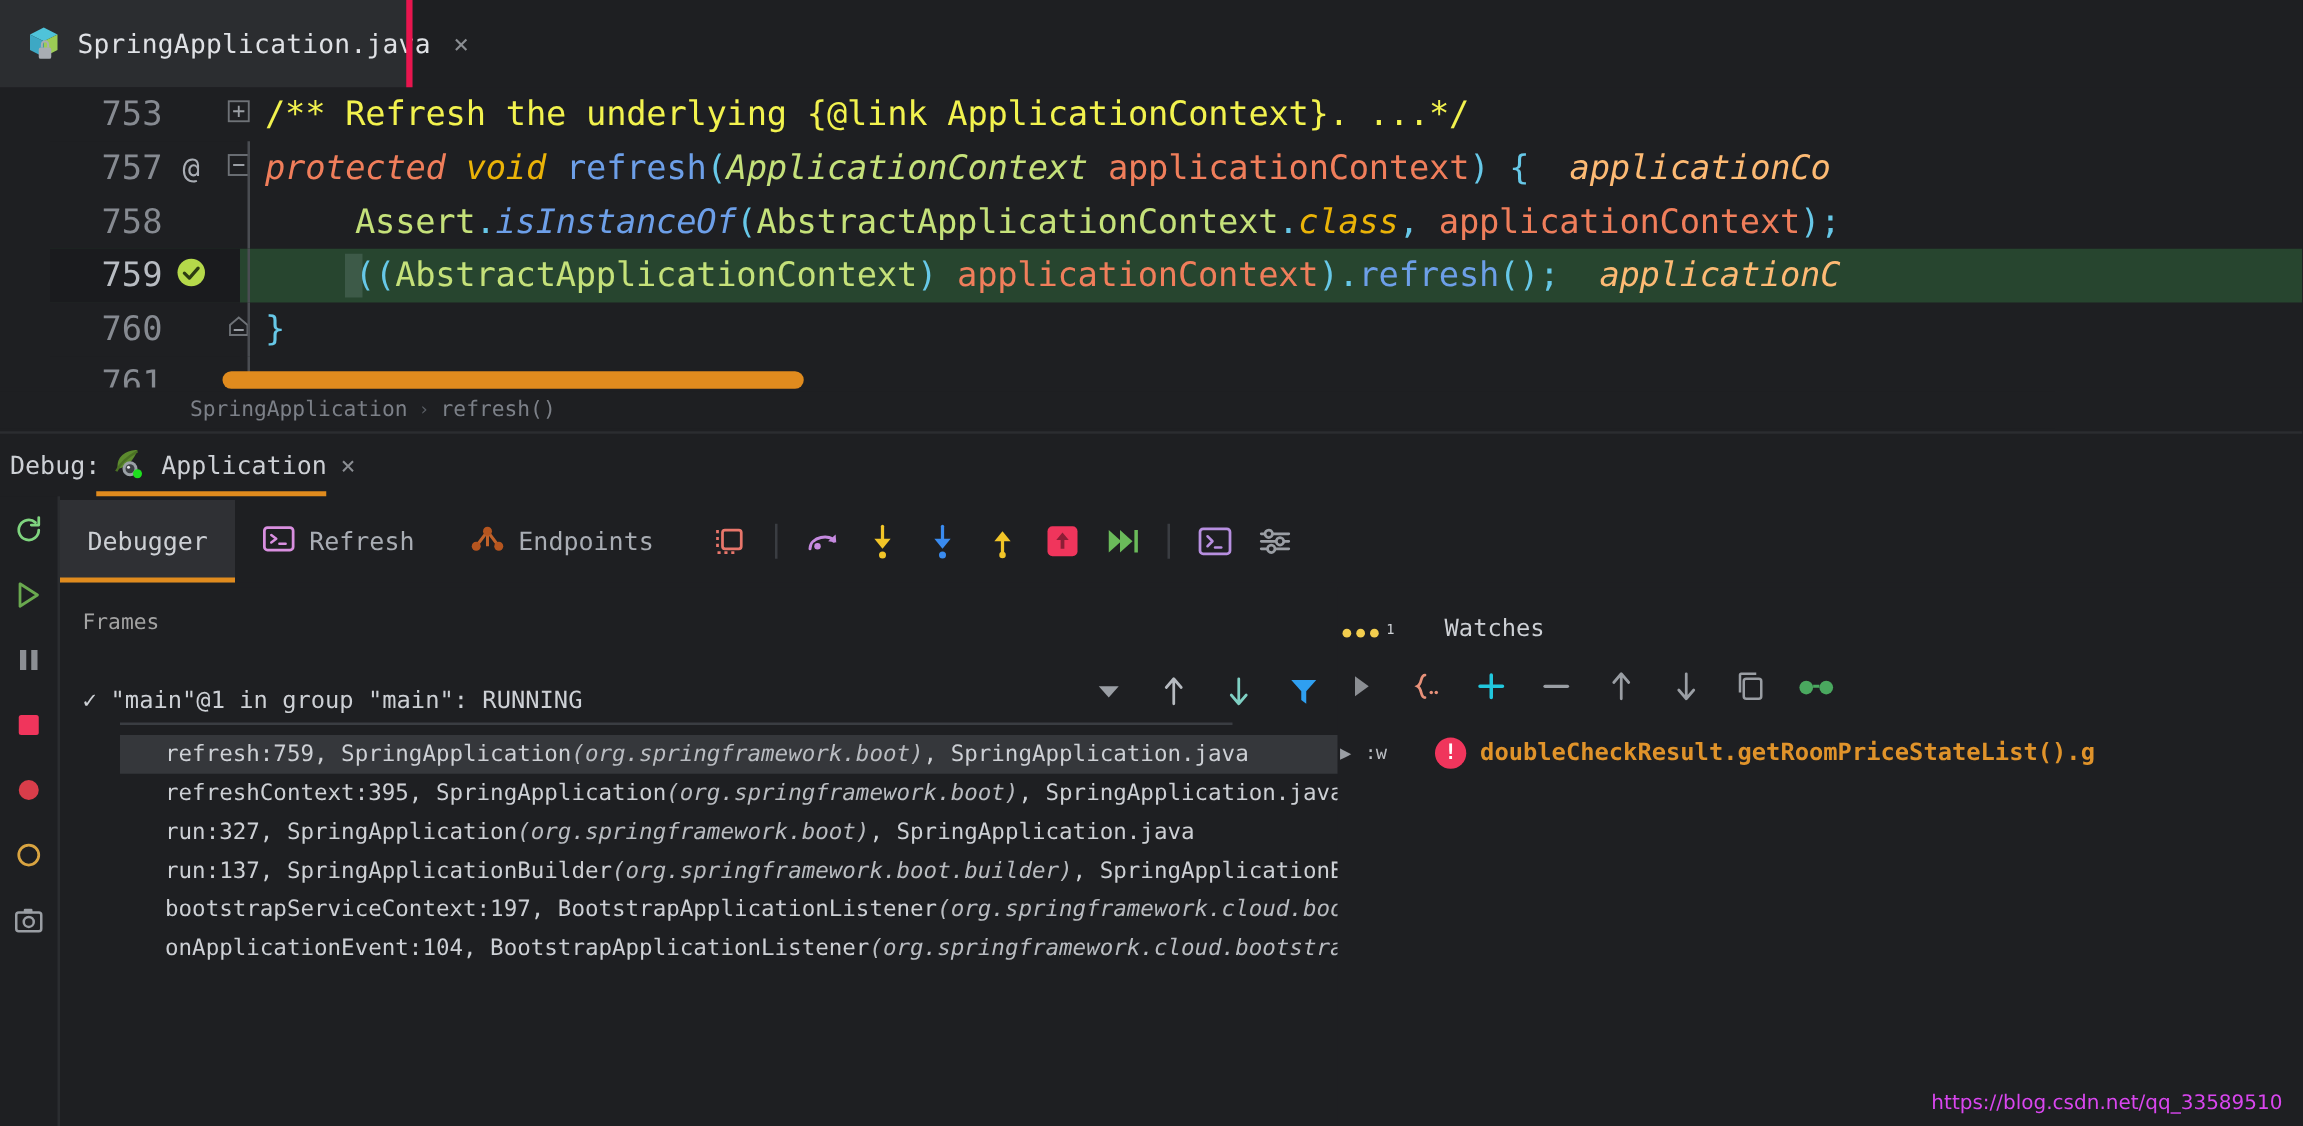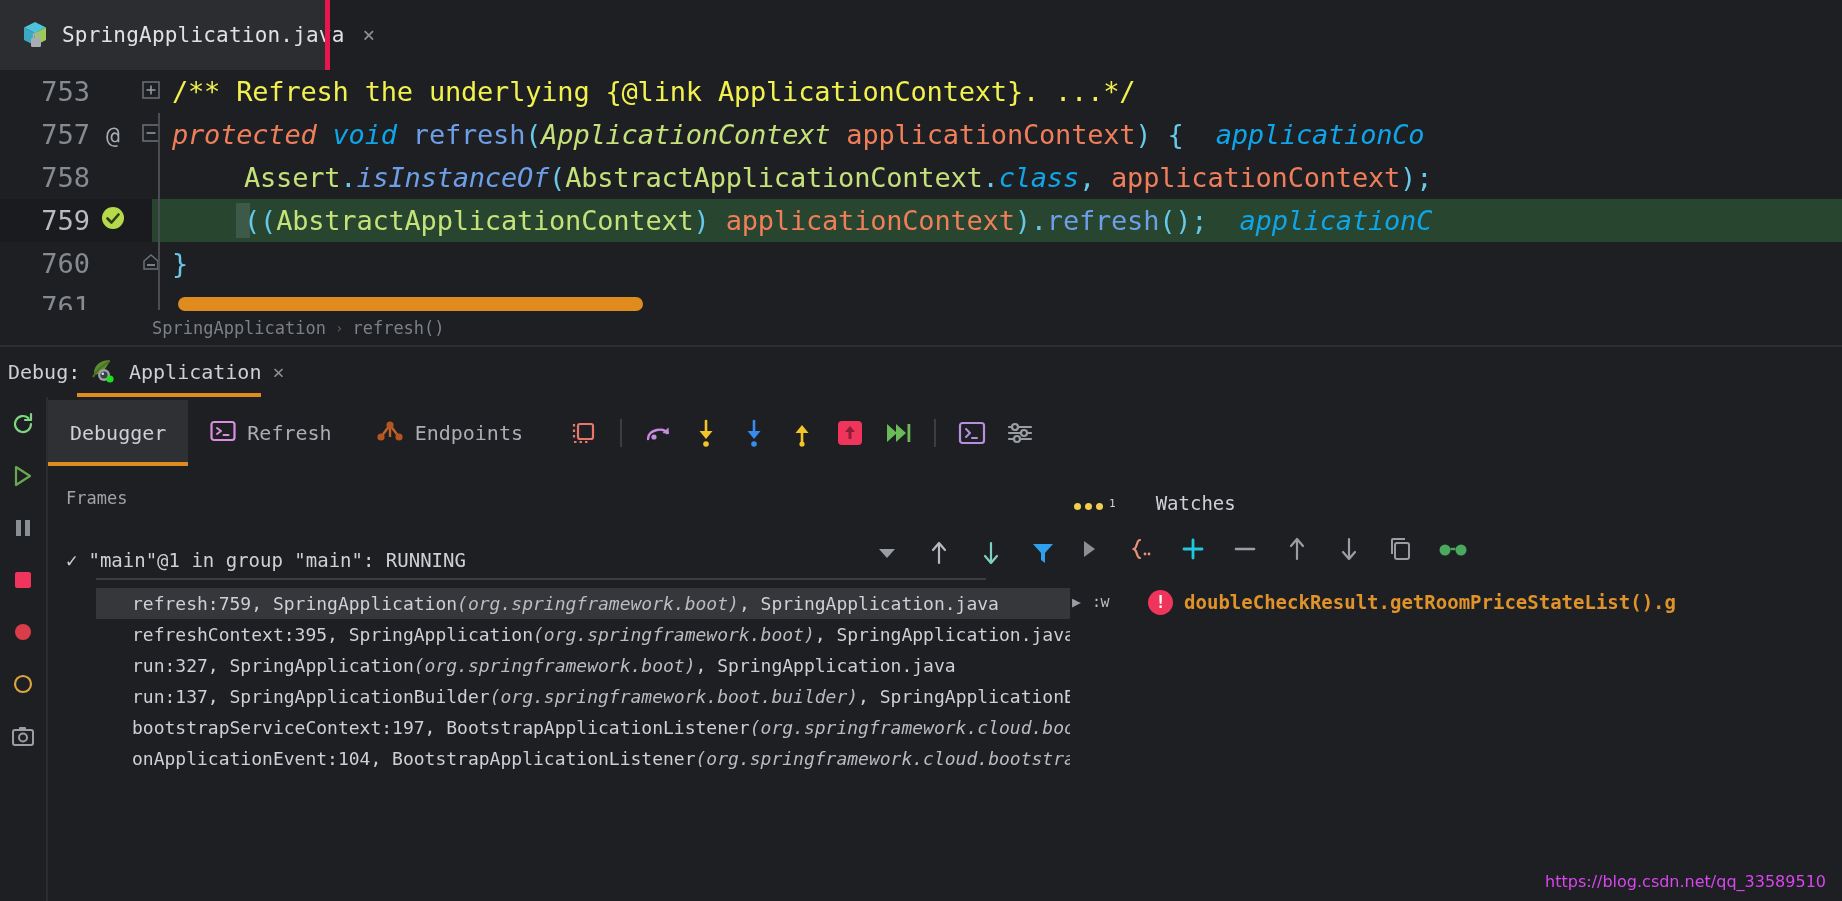--- a/index.html
+++ b/index.html
@@ -16,43 +16,43 @@
   .tab {
     position: absolute; left: 0; top: 0; width: 330px; height: 70px;
     background: #2b2d30; display: flex; align-items: center; padding-left: 22px; gap: 14px;
   }
   .tab-accent { position: absolute; right: 0; top: 0; width: 5px; height: 70px; background: #e8154e; }
   .tab-title { color: #dfe1e5; font-size: 21px; letter-spacing: .2px; }
   .tab-close { color: #8b8e93; font-size: 21px; line-height: 1; margin-left: 4px; cursor: pointer; }
   .cube-ico { width: 26px; height: 28px; position: relative; flex: 0 0 auto; }
 
   
-  .editor { position: absolute; left: 0; top: 70px; width: 1842px; height: 240px; background: #1e1f22; overflow: hidden; }
+  .editor { position: absolute; left: 0; top: 70px; width: 1842px; height: 240px; background: #1e1f22; overflow: hidden; padding-left: 40px; }
   .cline { position: relative; height: 43px; display: flex; align-items: center; white-space: pre; }
   .cline.cur { background: #27452f; }
   .gutter-bg { position: absolute; left: 0; top: 0; width: 152px; height: 100%; background: #1e1f22; }
   .cline.cur .gutter-bg { background: #1a1b1e; }
   .lnum { position: absolute; left: 18px; width: 72px; text-align: right; color: #868a91; font-size: 27px; }
   .cline.cur .lnum { color: #b8bcc2; }
   .gmark { position: absolute; left: 96px; width: 34px; text-align: center; color: #a9adb4; font-size: 23px; }
   .fold { position: absolute; left: 140px; width: 22px; text-align: center; color: #6e7277; font-size: 17px; }
   .vline { position: absolute; left: 158px; top: 0; width: 2px; height: 43px; background: #4a4d52; }
   .code { position: absolute; left: 172px; font-size: 27px; letter-spacing: -.2px; }
   .caretbox { position: absolute; left: 236px; top: 4px; width: 14px; height: 35px; background: #3d5a48; }
 
   .t-com  { color: #f2f24e; }
   .t-kw   { color: #f07e5b; font-style: italic; }
-  .t-kw2  { color: #0ea5e9; font-style: italic; }
+  .t-kw2  { color: #eab308; font-style: italic; }
   .t-mth  { color: #6d9fe8; }
   .t-mthi { color: #6d9fe8; font-style: italic; }
   .t-typ  { color: #c5e17a; }
   .t-typi { color: #c5e17a; font-style: italic; }
   .t-par  { color: #f07e5b; }
   .t-brk  { color: #67c8e8; }
-  .t-hint { color: #0ea5e9; font-style: italic; }
+  .t-hint { color: #fdba74; font-style: italic; }
   .t-plain{ color: #bcbec4; }
 
   
   .hscroll { position: absolute; left: 178px; top: 297px; width: 465px; height: 14px; background: #e08b1e; border-radius: 7px; }
   .crumbs { position: absolute; left: 0; top: 313px; width: 1644px; height: 30px; background: #1e1f22;
             display: flex; align-items: center; padding-left: 152px; font-size: 17px; color: #7c8088; gap: 9px; }
   .crumb-sep { color: #5b5f66; font-size: 14px; }
   .ed-sep { position: absolute; left: 0; top: 345px; width: 1842px; height: 2px; background: #2b2d30; }
 
   

